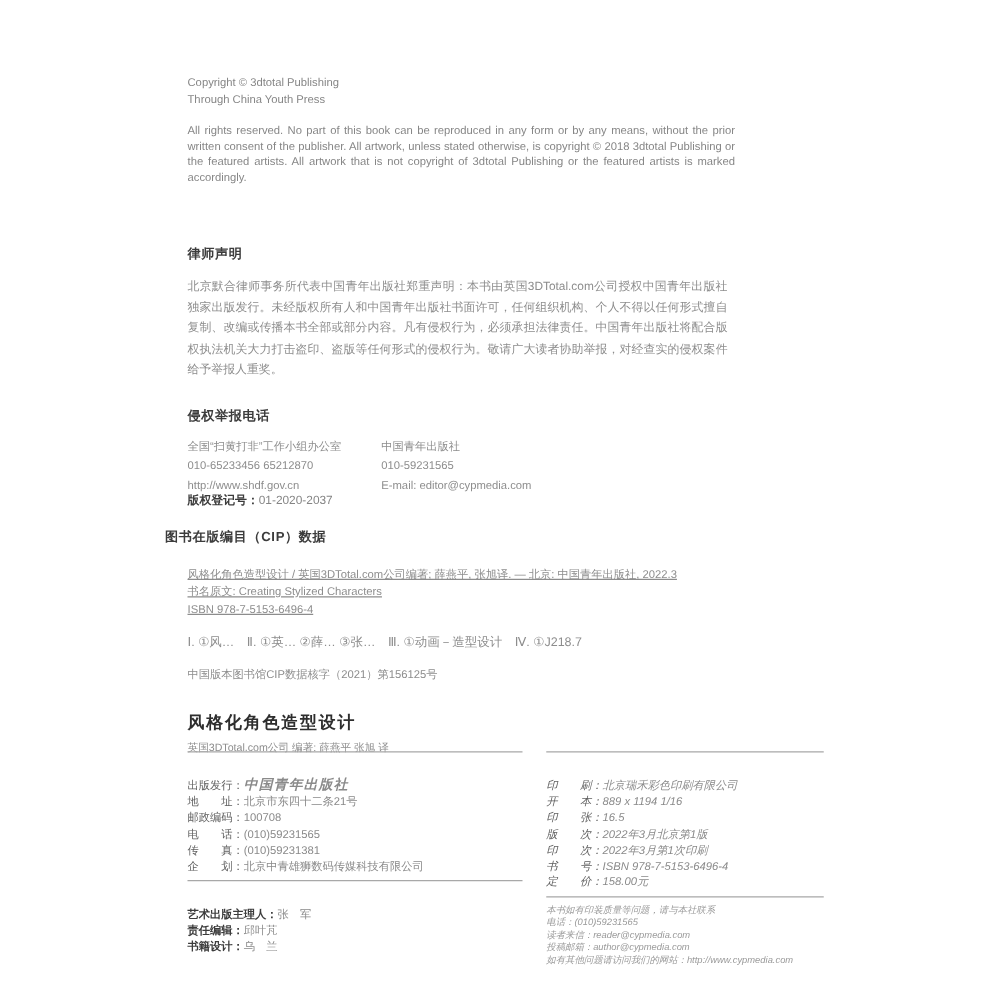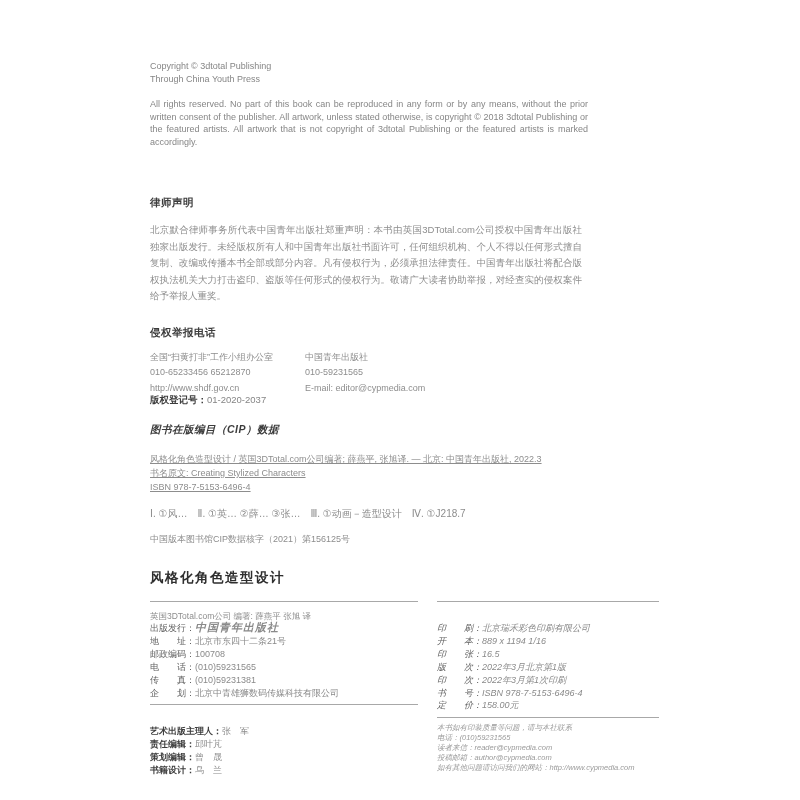--- a/index.html
+++ b/index.html
@@ -17,28 +17,28 @@
   
   .report{left:150px;top:326px;width:440px;}
   .cols{display:flex;margin-top:4px;font-size:9px;line-height:15.4px;color:#8d8d8d;}
   .col-l{width:155px;}
   .col-r{flex:1;}
   
   .registration{left:150px;top:394px;font-size:9.5px;}
   .registration .lab{font-weight:bold;color:#3c3c3c;}
   .registration .val{color:#858585;}
   
-  .cip-h{left:150px;top:423px;font-style:italic;}
+  .cip-h{left:132px;top:423px;}
   .cip-body{left:150px;top:452px;width:460px;font-size:9px;line-height:14px;color:#8d8d8d;text-decoration:underline;}
   .cip-class{left:150px;top:507px;font-size:10px;color:#8d8d8d;}
   .cip-record{left:150px;top:533px;font-size:9px;color:#8d8d8d;}
   
   .bookhead{left:150px;top:569px;}
   .title{font-size:13.5px;font-weight:bold;color:#2e2e2e;letter-spacing:1.5px;margin:0;}
-  .byline{margin-top:24px;font-size:8.5px;color:#8d8d8d;}
+  .byline{margin-top:6px;font-size:8.5px;color:#8d8d8d;}
   
   .rule{border:0;border-top:1px solid #a8a8a8;margin:0;}
   .pubcol{font-size:9px;}
   .pub-left{left:150px;top:601px;width:268px;}
   .pub-right{left:437px;top:601px;width:222px;font-style:italic;}
   .rows{margin-top:20px;}
   .row{display:flex;line-height:12.9px;white-space:nowrap;}
   .row .lbl{color:#616161;flex:none;}
   .row .val{color:#8a8a8a;}
   .staff .lbl{font-weight:bold;color:#3c3c3c;}
@@ -129,24 +129,20 @@
     <div class="rows staff">
       <div class="row">
           <span class="lbl">艺术出版主理人：</span>
           <span class="val">张　军</span>
         </div>
       <div class="row">
           <span class="lbl">责任编辑：</span>
           <span class="val">邱叶芃</span>
         </div>
       <div class="row">
-          <span class="lbl">策划编辑：</span>
-          <span class="val">曾　晟</span>
-        </div>
-      <div class="row">
           <span class="lbl">书籍设计：</span>
           <span class="val">乌　兰</span>
         </div>
     </div>
   </div>
 
   <div class="abs pubcol pub-right">
     <hr class="rule">
     <div class="rows">
       <div class="row">

